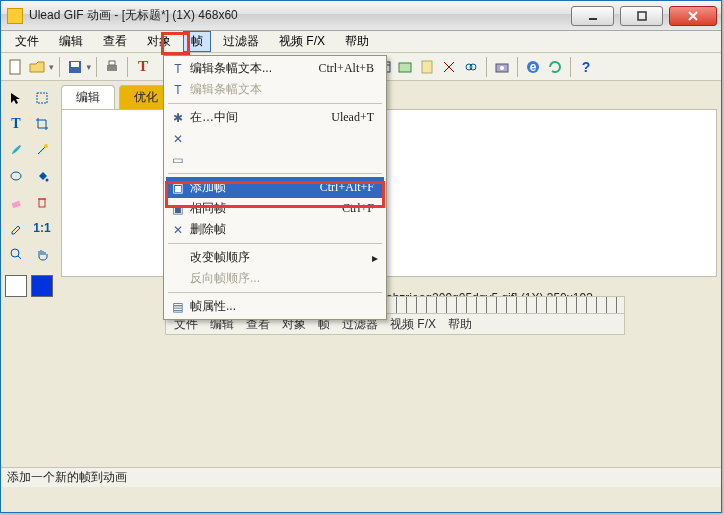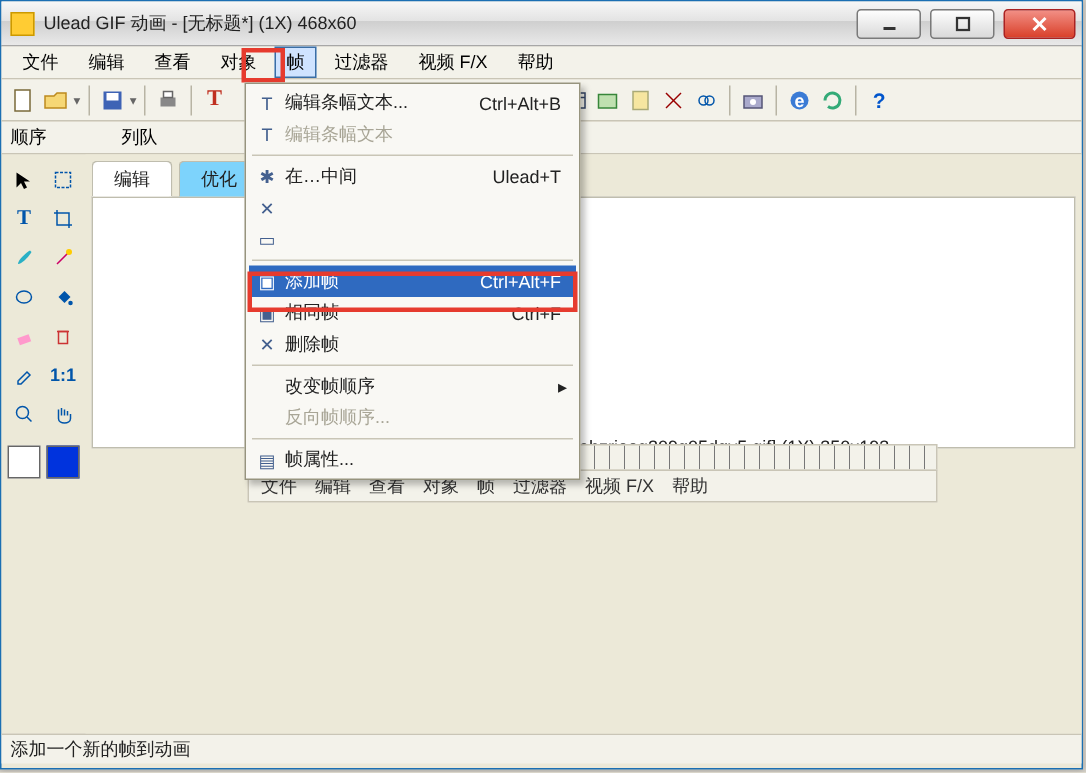--- a/index.html
+++ b/index.html
@@ -19,29 +19,29 @@
   .tb-btn { width:20px; height:20px; display:flex; align-items:center; justify-content:center; }
   .tb-sep { width:1px; height:20px; background:#b8b4a4; margin:0 3px; }
   .subbar { height:22px; background:#f3f2ea; border-bottom:1px solid #c9c5b6; display:flex; align-items:center; padding-left:6px; gap:50px; }
   .main-area { display:flex; height:386px; background:#ece9d8; }
   .tools-col { width:56px; padding:6px 4px; display:flex; flex-direction:column; gap:4px; }
   .tool-row { display:flex; gap:4px; }
   .tool { width:22px; height:22px; border:1px solid transparent; display:flex; align-items:center; justify-content:center; font-size:13px; }
   .swatch { width:22px; height:22px; border:1px solid #666; }
   .canvas-wrap { flex:1; background:#ece9d8; position:relative; padding:4px; }
   .tabbar-inner { display:flex; gap:4px; border-bottom:1px solid #bfbdae; margin-top:0; }
-  .tab-inner { padding:3px 14px; background:#7dd3fc; border:1px solid #bfbdae; border-bottom:none; border-radius:4px 4px 0 0; color:#222; }
+  .tab-inner { padding:3px 14px; background:#eab308; border:1px solid #bfbdae; border-bottom:none; border-radius:4px 4px 0 0; color:#222; }
   .tab-inner.active { background:#fff; }
   .work-white { background:#fff; border:1px solid #bfbdae; height:168px; margin-top:-1px; }
   .statusbar { height:20px; background:#f3f2ea; border-top:1px solid #c9c5b6; display:flex; align-items:center; padding-left:6px; color:#222; }
   
   .dropdown { position:absolute; left:163px; top:55px; width:224px; background:#f9f8f4; border:1px solid #97947e; box-shadow:3px 3px 4px rgba(0,0,0,.25); padding:2px; z-index:10; }
   .drop-item { height:21px; display:flex; align-items:center; padding-left:24px; position:relative; color:#222; }
   .drop-item.disabled { color:#a8a596; }
-  .drop-item .kbd { margin-left:auto; padding-right:10px; }
+  .drop-item .kbd { margin-left:auto; padding-right:10px;font-family:Liberation Serif, serif; }
   .drop-item .ico { position:absolute; left:4px; width:16px; height:16px; display:flex; align-items:center; justify-content:center; color:#44608f; }
   .drop-sep { height:1px; background:#c9c5b6; margin:3px 2px; }
   .drop-item.sub::after { content:"▸"; position:absolute; right:6px; color:#222; }
   .drop-item.sel { background:#2f6ac0; color:#fff; }
   .drop-item.sel .ico { color:#fff; }
   .highlight-drop { position:absolute; left:165px; top:181px; width:220px; height:27px; border:3px solid #e63b2e; z-index:20; pointer-events:none; }
   
   .child-title { position:absolute; left:386px; top:291px; color:#222; }
   .child-tabs { position:absolute; left:165px; top:313px; display:flex; gap:12px; color:#333; padding:2px; background:#f3f2ea; border:1px solid #c9c5b6; width:460px; height:22px; align-items:center; padding-left:8px;}
   .ruler { position:absolute; left:165px; top:296px; width:460px; height:18px; background:repeating-linear-gradient(90deg,#777 0 1px,transparent 1px 10px),#f3f2ea; border:1px solid #c9c5b6; }
@@ -166,25 +166,20 @@
             <path d="M3 8a5 5 0 1 1 2 4" fill="none" stroke="#3a7" stroke-width="2"></path>
           </svg>
         </div>
       <div class="tb-sep"></div>
       <div class="tb-btn">
           <span style="color:#0055cc;font-weight:bold;font-size:14px">?</span>
         </div>
     </div>
   </div>
 
-  <div class="subbar">
-    <span>顺序</span>
-    <span>列队</span>
-    <span style="margin-left:150px">移动活动对象</span>
-  </div>
 
   <div class="main-area">
     <div class="tools-col">
       <div class="tool-row">
         <div class="tool">
             <svg width="14" height="14">
               <path d="M2 2l0 10 3-3 2 4 2-1-2-4 4 0z" fill="#000"></path>
             </svg>
           </div>
         <div class="tool">

